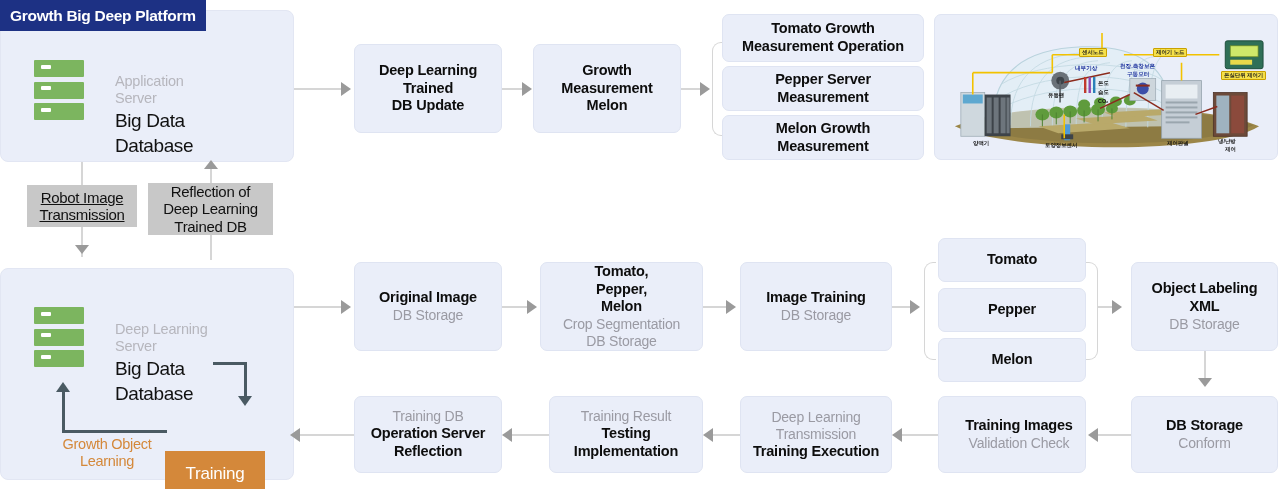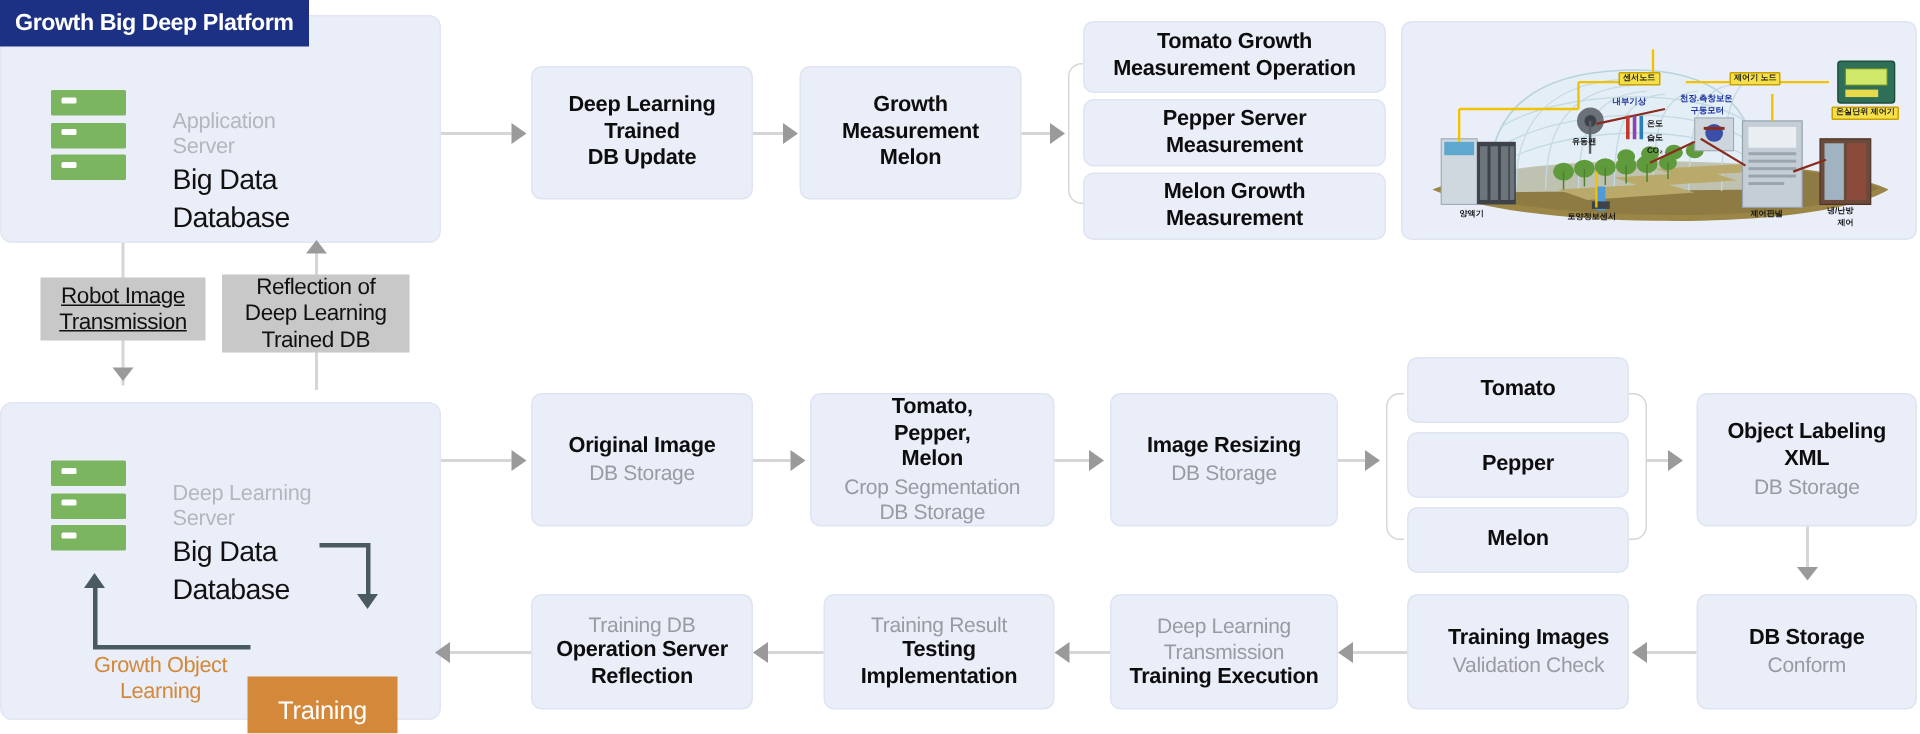--- a/index.html
+++ b/index.html
@@ -505,21 +505,21 @@
     <div class="bold">Pepper,</div>
     <div class="bold">Melon</div>
     <div class="light">Crop Segmentation</div>
     <div class="light">DB Storage</div>
   </div>
 
   <div class="hline" style="left:703px;top:306px;width:23px;"></div>
   <div class="arrow-r" style="left:726px;top:300px;"></div>
 
   <div class="box" style="left:740px;top:262px;width:152px;height:89px;">
-    <div class="bold">Image Resizing</div>
+    <div class="bold">Image Training</div>
     <div class="light">DB Storage</div>
   </div>
 
   <div class="hline" style="left:892px;top:306px;width:18px;"></div>
   <div class="arrow-r" style="left:910px;top:300px;"></div>
   <div class="bracket bracket-left" style="left:924px;top:262px;width:12px;height:98px;"></div>
 
   <div class="box" style="left:938px;top:288px;width:148px;height:44px;">
     <div class="bold">Pepper</div>
   </div>

